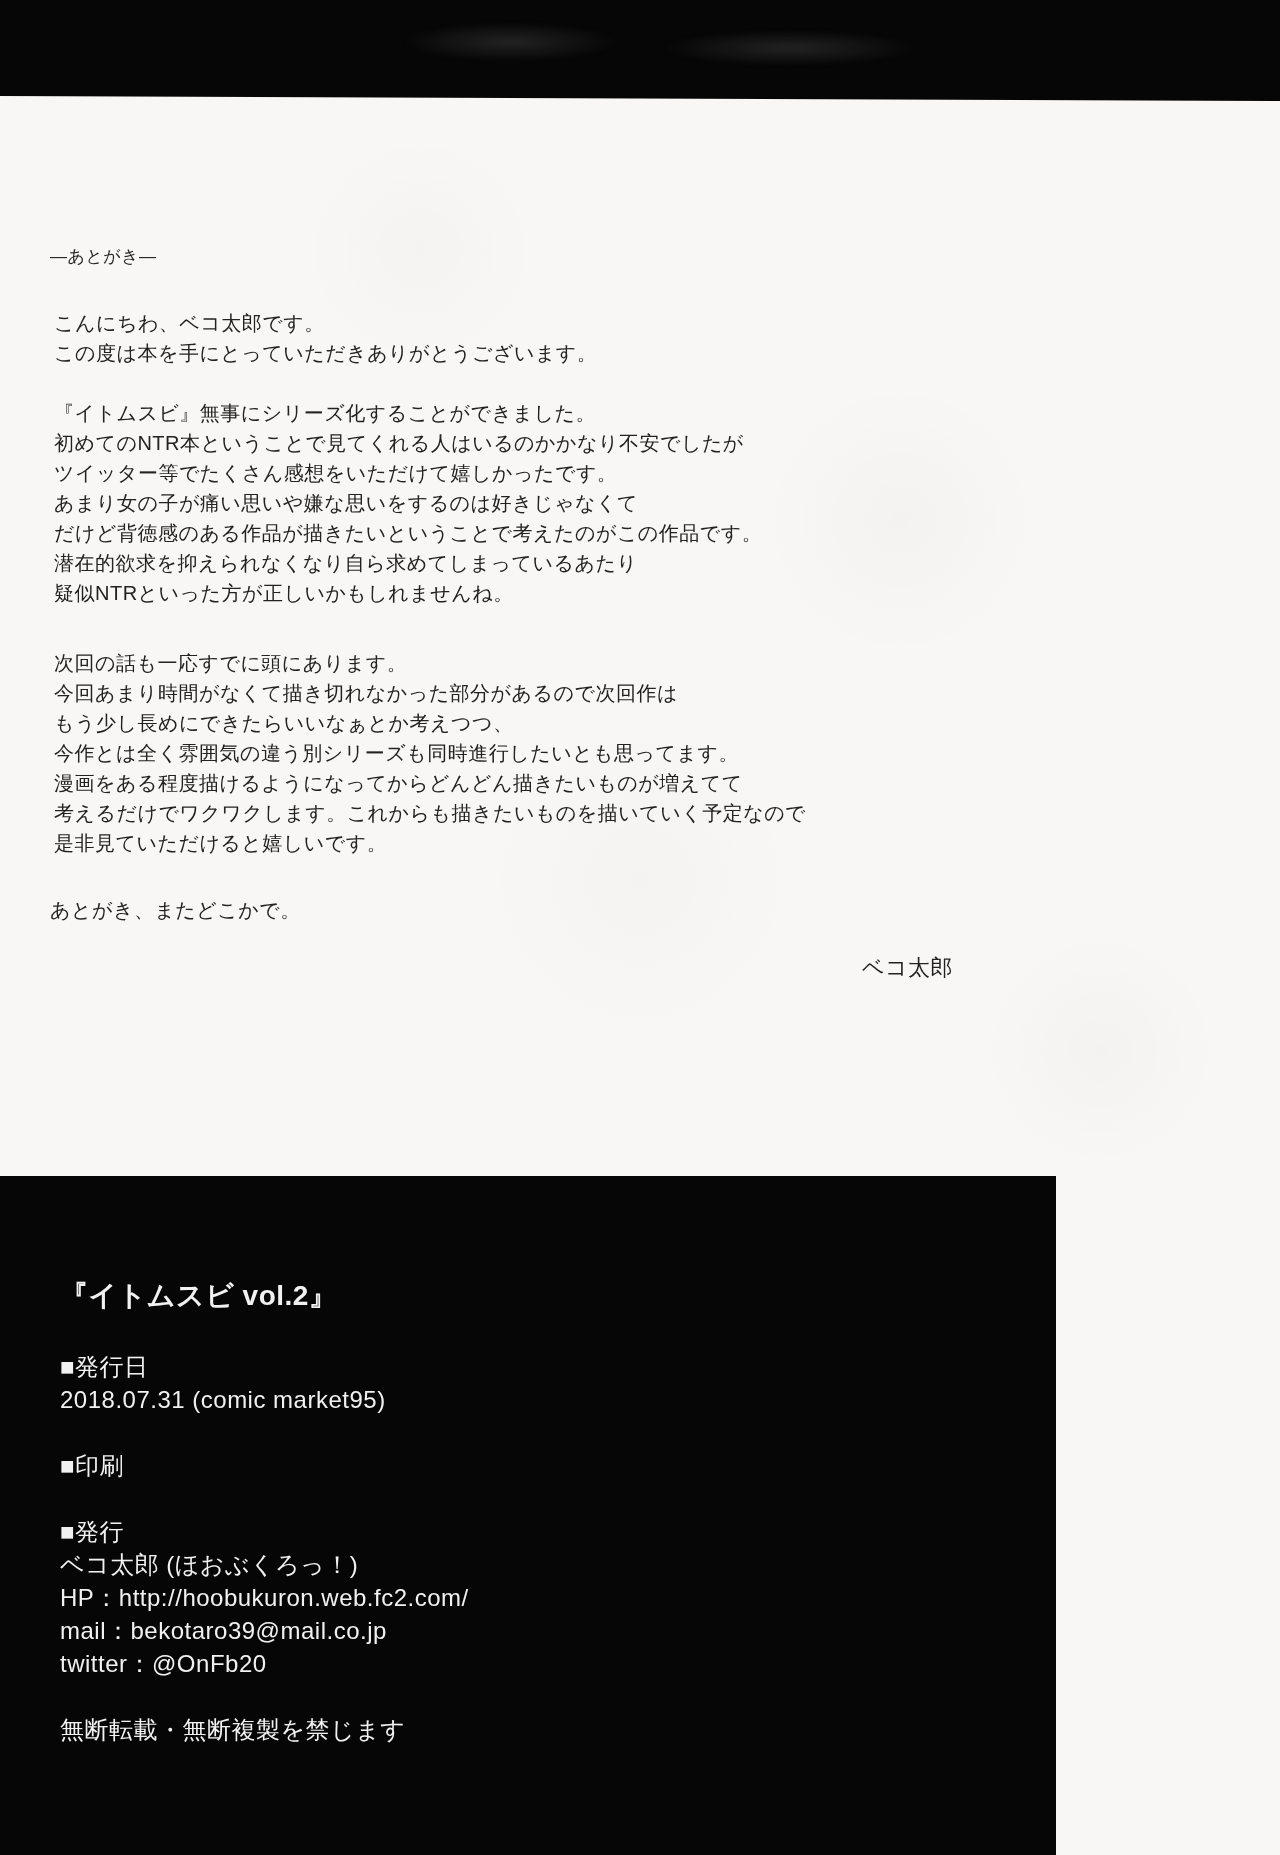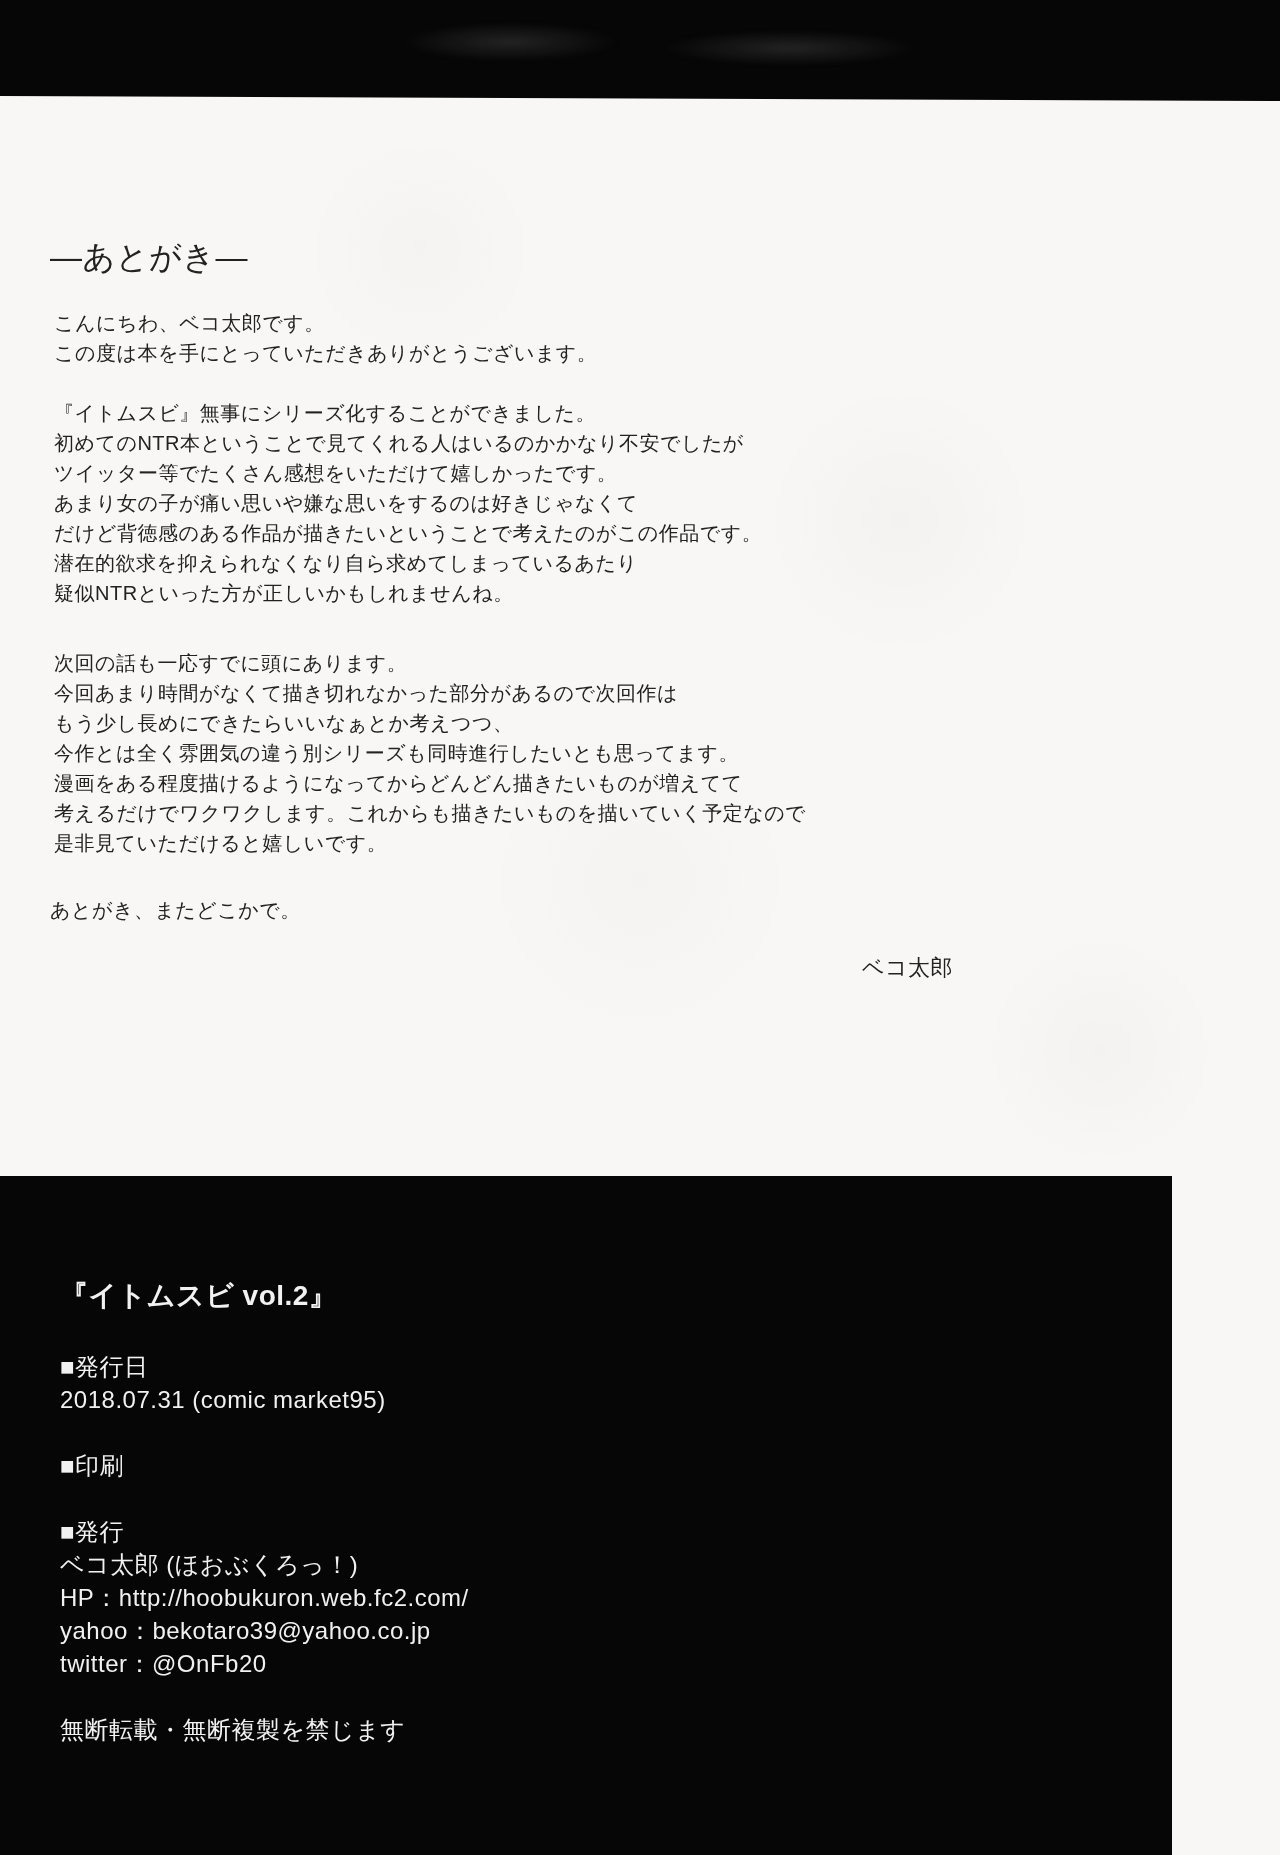--- a/index.html
+++ b/index.html
@@ -44,41 +44,41 @@
     position: absolute;
     left: 50px;
     top: 240px;
     width: 960px;
     color: #222;
     font-size: 20px;
     line-height: 30px;
     letter-spacing: 0.5px;
   }
   .afterword-title {
-    font-size: 32px;
+    font-size: 17px;
     line-height: 34px;
     margin: 0 0 0 0;
   }
   .para { margin: 4px; }
   .para.p1 { margin-top: 34px; }
   .para.p2 { margin-top: 30px; }
   .para.p3 { margin-top: 40px; }
   .closing-line { margin-top: 37px; }
   .signature-line {
     margin-top: 28px;
     padding-left: 812px;
     font-size: 22px;
   }
 
   
   .bottom-section {
     position: absolute;
     left: 0;
     top: 1176px;
-    width: 1172px;
+    width: 1056px;
     height: 679px;
     background: #060606;
     color: #f1f1f1;
   }
   .colophon {
     position: absolute;
     left: 60px;
     top: 100px;
     font-size: 24px;
     line-height: 33px;
@@ -146,21 +146,21 @@
       </div>
 
       <div class="colophon-section">
         <div class="colophon-line">■印刷</div>
       </div>
 
       <div class="colophon-section">
         <div class="colophon-line">■発行</div>
         <div class="colophon-line">ベコ太郎 (ほおぶくろっ！)</div>
         <div class="colophon-line">HP：http://hoobukuron.web.fc2.com/</div>
-        <div class="colophon-line">yahoo：bekotaro39@yahoo.co.jp</div>
+        <div class="colophon-line">mail：bekotaro39@mail.co.jp</div>
         <div class="colophon-line">twitter：@OnFb20</div>
       </div>
 
       <div class="notice-line">無断転載・無断複製を禁じます</div>
     </div>
   </div>
 
 </div>
 
 </body></html>

